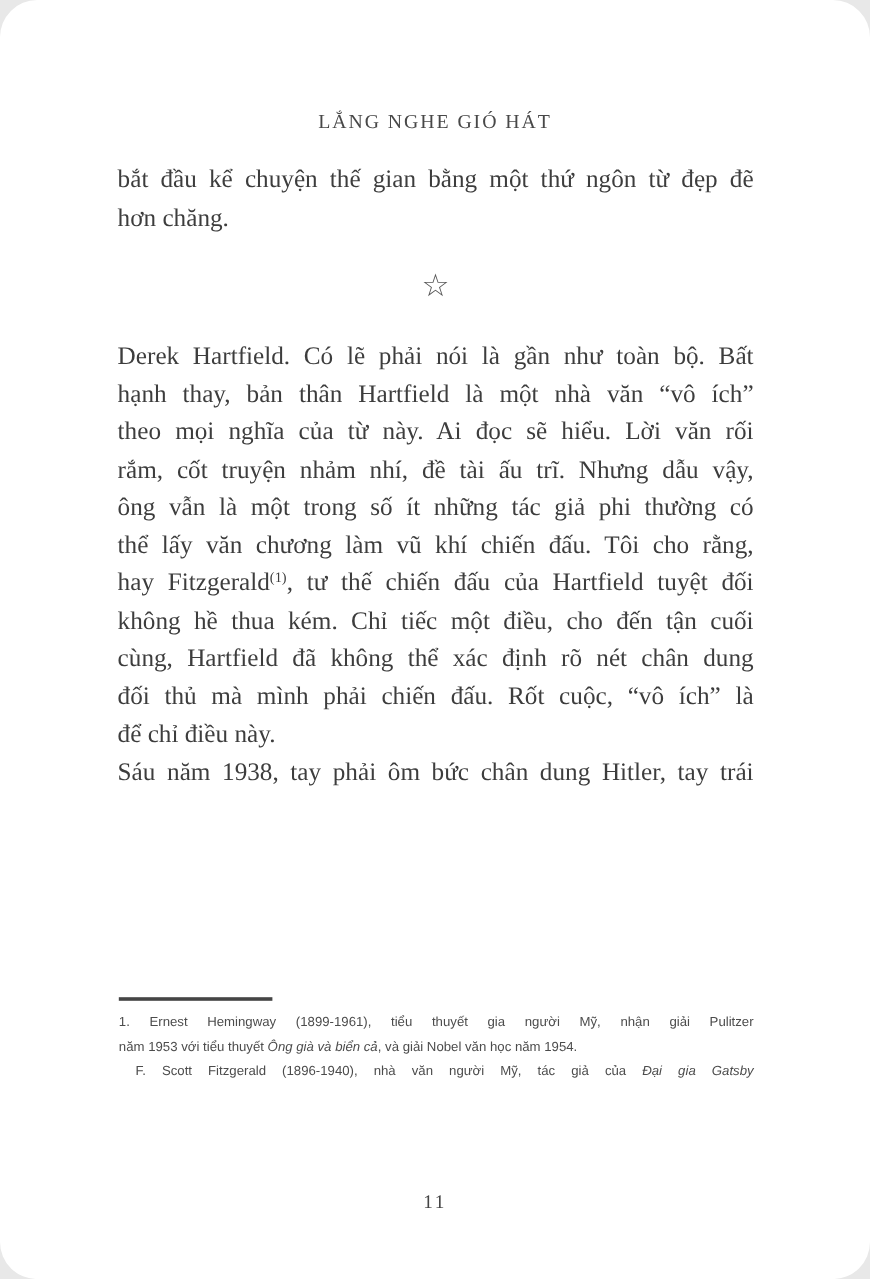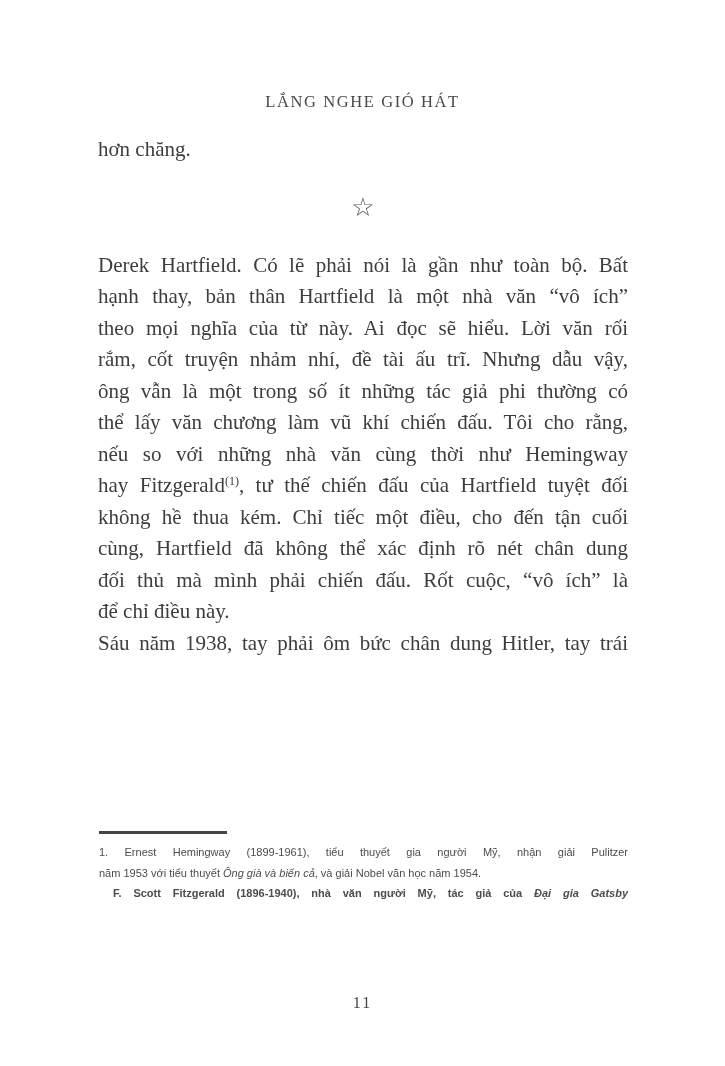--- a/index.html
+++ b/index.html
@@ -4,20 +4,21 @@
 <style>
   html, body { margin: 0; padding: 0; background: #e8e8e8; }
   .page {
     position: relative;
     width: 725px;
     height: 1066px;
     background: #ffffff;
     overflow: hidden;
     font-family: "Liberation Serif", "DejaVu Serif", serif;
     color: #3d3d3d;
+    border-radius: 31px;
   }
   .running-header {
     position: absolute;
     top: 92px;
     left: 0;
     width: 100%;
     text-align: center;
     font-size: 16.5px;
     letter-spacing: 1.6px;
     color: #484848;
@@ -73,21 +74,21 @@
   }
   .fn-line {
     text-align: justify;
     text-align-last: justify;
     white-space: nowrap;
   }
   .fn-line.natural {
     text-align: right;
     text-align-last: left;
   }
-  .fn-line.indent { text-indent: 14px; font-weight: bold; }
+  .fn-line.indent { text-indent: 14px; }
   .fn-italic { font-style: italic; }
   .page-number {
     position: absolute;
     top: 954px;
     left: 0;
     width: 100%;
     text-align: center;
     font-size: 16px;
     letter-spacing: 2px;
     color: #444444;
@@ -97,33 +98,33 @@
 </head>
 <body>
 
 <div class="page">
 
   <div class="running-header">LẮNG NGHE GIÓ HÁT</div>
 
   <div class="body-text">
 
     <div>
+      <div class="line">bắt đầu kể chuyện thế gian bằng một thứ ngôn từ đẹp đẽ</div>
       <div class="line last">hơn chăng.</div>
     </div>
 
     <div class="star-divider">☆</div>
 
     <div>
       <div class="line">Derek Hartfield. Có lẽ phải nói là gần như toàn bộ. Bất</div>
       <div class="line">hạnh thay, bản thân Hartfield là một nhà văn “vô ích”</div>
       <div class="line">theo mọi nghĩa của từ này. Ai đọc sẽ hiểu. Lời văn rối</div>
       <div class="line">rắm, cốt truyện nhảm nhí, đề tài ấu trĩ. Nhưng dẫu vậy,</div>
       <div class="line">ông vẫn là một trong số ít những tác giả phi thường có</div>
       <div class="line">thể lấy văn chương làm vũ khí chiến đấu. Tôi cho rằng,</div>
-      <div class="line">nếu so với những nhà văn cùng thời như Hemingway</div>
       <div class="line"><span>hay Fitzgerald</span><sup>(1)</sup><span>, tư thế chiến đấu của Hartfield tuyệt đối</span></div>
       <div class="line">không hề thua kém. Chỉ tiếc một điều, cho đến tận cuối</div>
       <div class="line">cùng, Hartfield đã không thể xác định rõ nét chân dung</div>
       <div class="line">đối thủ mà mình phải chiến đấu. Rốt cuộc, “vô ích” là</div>
       <div class="line last">để chỉ điều này.</div>
     </div>
 
     <div>
       <div class="line">Sáu năm 1938, tay phải ôm bức chân dung Hitler, tay trái</div>
     </div>

